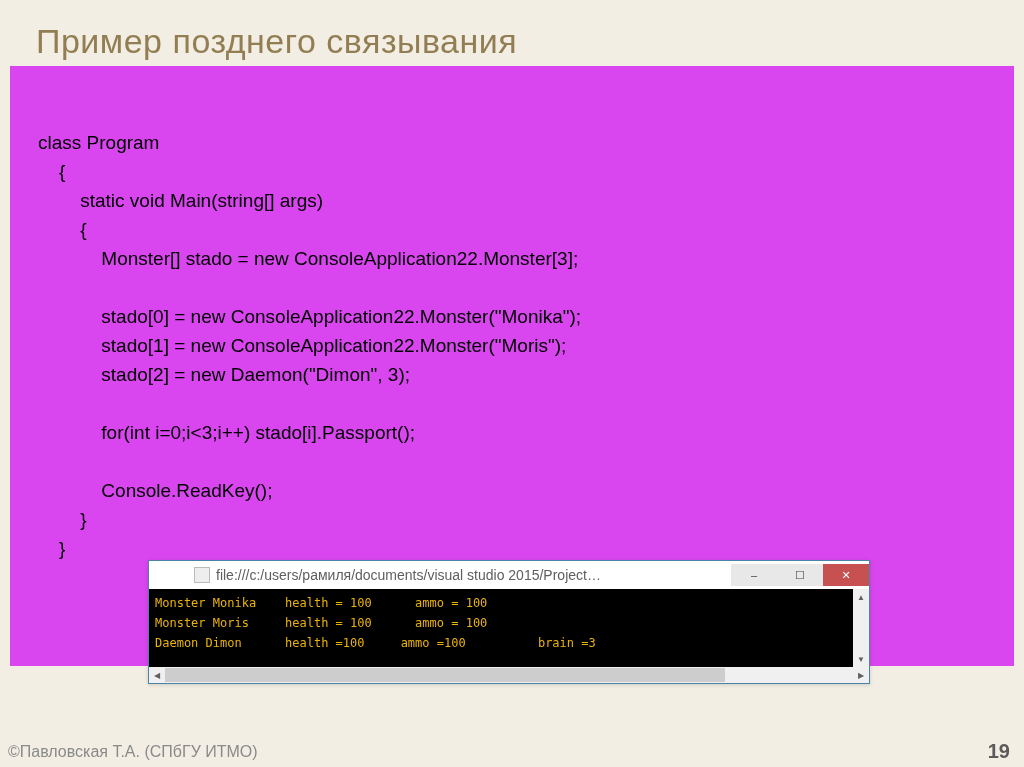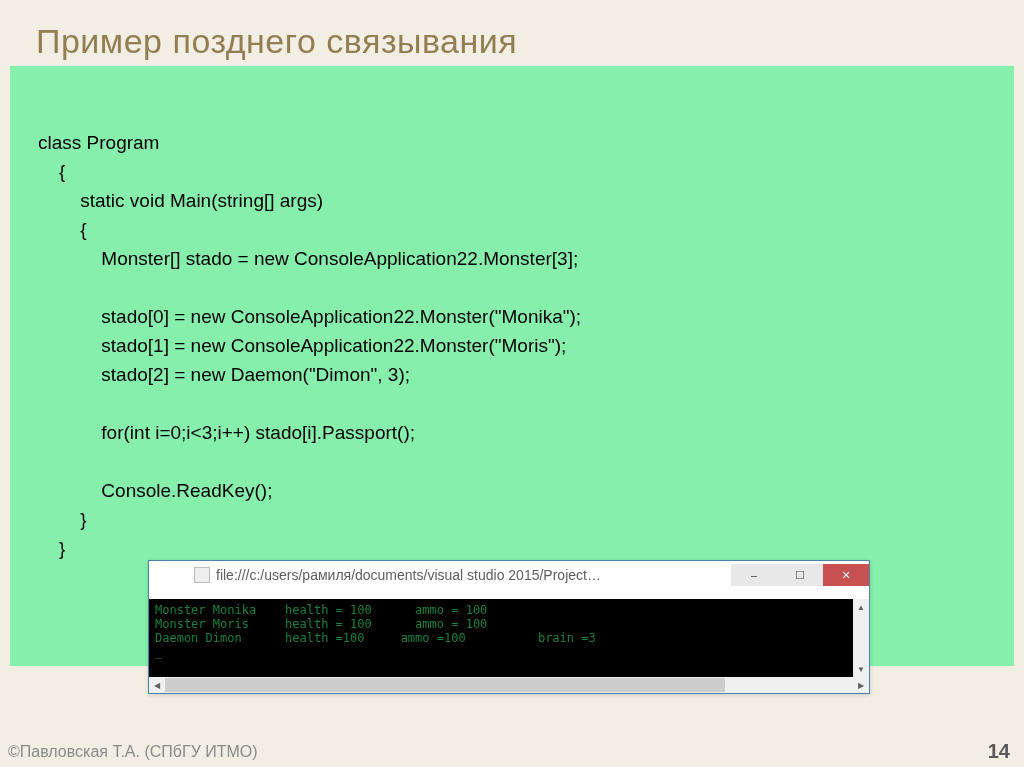--- a/index.html
+++ b/index.html
@@ -24,21 +24,21 @@
     padding: 22px 0 0 36px;
     font-weight: 400;
     letter-spacing: 0.5px;
   }
   .code-block {
     position: absolute;
     left: 10px;
     top: 66px;
     width: 1004px;
     height: 600px;
-    background: #86efac;
+    background: #d946ef;
     box-sizing: border-box;
     padding: 62px 28px 20px 28px;
   }
   .code {
     font-family: Verdana, Geneva, sans-serif;
     font-size: 19px;
     color: #000000;
     line-height: 29px;
     white-space: pre;
   }
@@ -87,30 +87,29 @@
     justify-content: center;
     font-family: Arial, sans-serif;
     font-size: 11px;
     color: #444;
   }
   .win-btn.min { background: #e8e8e8; }
   .win-btn.max { background: #e8e8e8; }
   .win-btn.close { background: #c75050; color: #fff; }
   .console-body {
     background: #000000;
-    color: #15803d;
+    color: #eab308;
     font-family: "Lucida Console", Consolas, monospace;
     font-size: 12px;
-    line-height: 14px;
+    line-height: 20px;
     padding: 4px 6px;
     white-space: pre;
     height: 70px;
     overflow: hidden;
     position: relative;
-    margin-top: 10px;
   }
   .console-scroll-v {
     position: absolute;
     right: 0;
     top: 0;
     bottom: 0;
     width: 16px;
     background: #f0f0f0;
   }
   .console-scroll-v .arrow {
@@ -216,15 +215,15 @@
     </div>
     <div class="console-scroll-h">
       <div class="arrow">◀</div>
       <div class="thumb"></div>
       <div class="track"></div>
       <div class="arrow">▶</div>
     </div>
   </div>
 
   <div class="footer">©Павловская Т.А. (СПбГУ ИТМО)</div>
-  <div class="page-num">14</div>
+  <div class="page-num">19</div>
 
 </div>
 
 </body></html>

